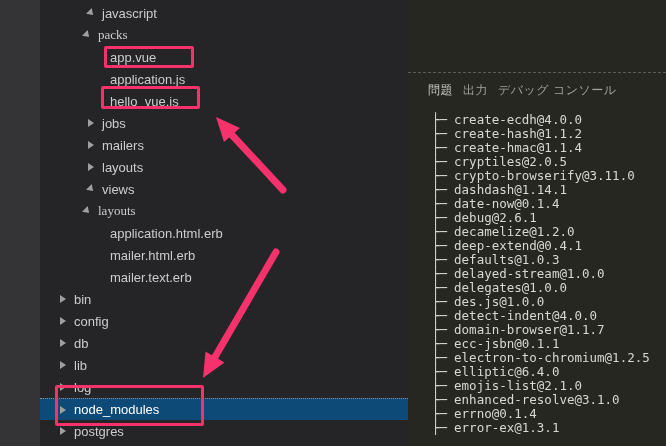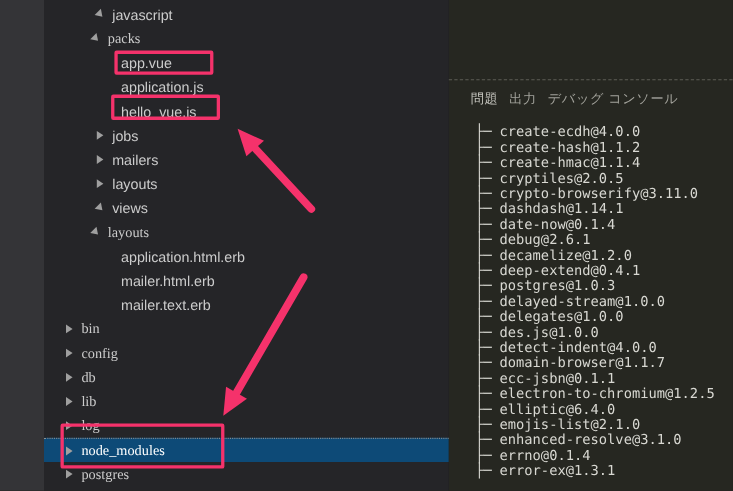--- a/index.html
+++ b/index.html
@@ -24,21 +24,21 @@
   }
   .tree-row.selected{
     background:#0d4a77;color:#ffffff;border-top:1px dotted #8f8f8f;
   }
   .twisty{
     width:0;height:0;display:inline-block;flex:0 0 auto;
     border-top:4px solid transparent;border-bottom:4px solid transparent;
     border-left:6px solid #9f9f9f;margin-right:8px;
   }
   .twisty.expanded{transform:rotate(45deg);}
-  .lvl0{padding-left:20px;font-family:Liberation Serif, serif;}
+  .lvl0{padding-left:20px;}
   .lvl1{padding-left:48px;}
   .lvl2{padding-left:44px;font-family:Liberation Serif, serif;}
   .file.lvl3{padding-left:70px;text-align:right;}
   
   .right{
     position:absolute;left:408px;top:0;width:258px;height:446px;background:#262721;
   }
   .editor-space{height:72px;}
   .panel-sash{height:0;border-top:1px dashed #5d5d55;}
   .panel-tabs{
@@ -160,21 +160,21 @@
       <div class="output-line"><span class="pfx">├─</span><span>create-ecdh@4.0.0</span></div>
       <div class="output-line"><span class="pfx">├─</span><span>create-hash@1.1.2</span></div>
       <div class="output-line"><span class="pfx">├─</span><span>create-hmac@1.1.4</span></div>
       <div class="output-line"><span class="pfx">├─</span><span>cryptiles@2.0.5</span></div>
       <div class="output-line"><span class="pfx">├─</span><span>crypto-browserify@3.11.0</span></div>
       <div class="output-line"><span class="pfx">├─</span><span>dashdash@1.14.1</span></div>
       <div class="output-line"><span class="pfx">├─</span><span>date-now@0.1.4</span></div>
       <div class="output-line"><span class="pfx">├─</span><span>debug@2.6.1</span></div>
       <div class="output-line"><span class="pfx">├─</span><span>decamelize@1.2.0</span></div>
       <div class="output-line"><span class="pfx">├─</span><span>deep-extend@0.4.1</span></div>
-      <div class="output-line"><span class="pfx">├─</span><span>postgres@1.0.3</span></div>
+      <div class="output-line"><span class="pfx">├─</span><span>defaults@1.0.3</span></div>
       <div class="output-line"><span class="pfx">├─</span><span>delayed-stream@1.0.0</span></div>
       <div class="output-line"><span class="pfx">├─</span><span>delegates@1.0.0</span></div>
       <div class="output-line"><span class="pfx">├─</span><span>des.js@1.0.0</span></div>
       <div class="output-line"><span class="pfx">├─</span><span>detect-indent@4.0.0</span></div>
       <div class="output-line"><span class="pfx">├─</span><span>domain-browser@1.1.7</span></div>
       <div class="output-line"><span class="pfx">├─</span><span>ecc-jsbn@0.1.1</span></div>
       <div class="output-line"><span class="pfx">├─</span><span>electron-to-chromium@1.2.5</span></div>
       <div class="output-line"><span class="pfx">├─</span><span>elliptic@6.4.0</span></div>
       <div class="output-line"><span class="pfx">├─</span><span>emojis-list@2.1.0</span></div>
       <div class="output-line"><span class="pfx">├─</span><span>enhanced-resolve@3.1.0</span></div>

